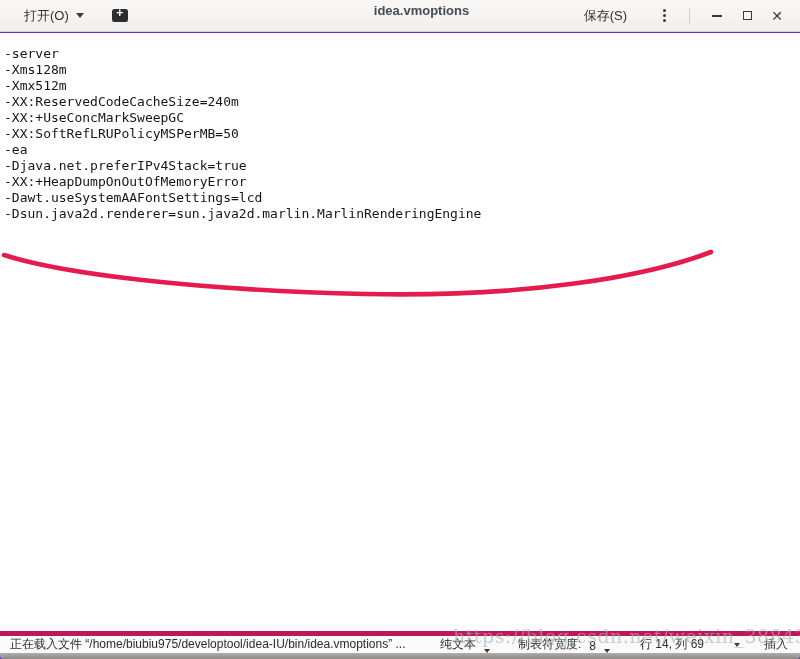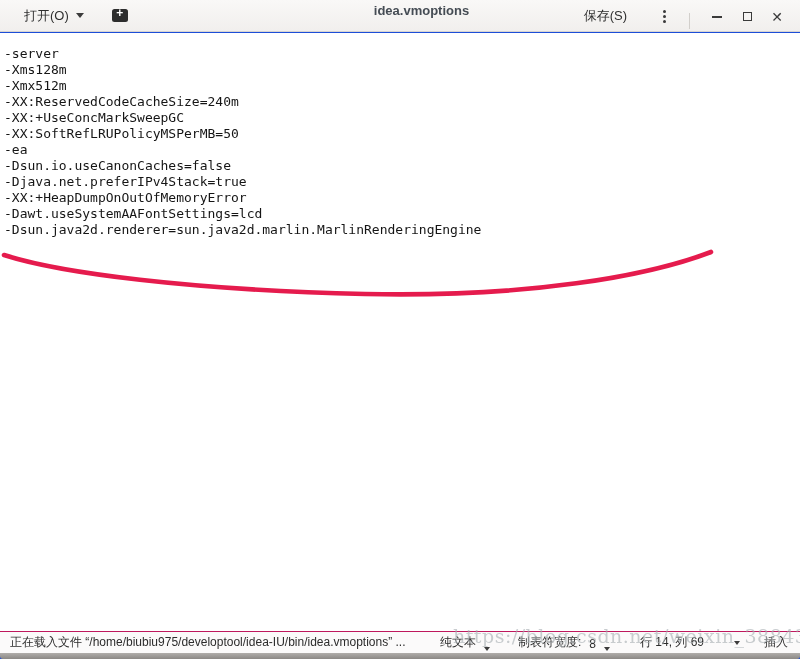--- a/index.html
+++ b/index.html
@@ -1,18 +1,18 @@
 <!DOCTYPE html>
 <html><head>
 <meta charset="utf-8">
 <style>
   html,body{margin:0;padding:0;background:#e8e8e8;}
   *{box-sizing:border-box;}
   .window{
-    position:relative;width:800px;height:659px;background:#1d4ed8;
+    position:relative;width:800px;height:659px;background:#6d28d9;
     font-family:"Liberation Sans",sans-serif;overflow:hidden;
     outline:1px solid #c6c2be;
   }
   
   .headerbar{
     position:absolute;top:0;left:0;width:800px;height:32px;
     background:linear-gradient(#f9f8f7,#f1efed);
     border-bottom:1px solid #d8d5d1;
     display:flex;align-items:center;
   }
@@ -32,21 +32,21 @@
   .newdoc-glyph::before{
     content:"+";position:absolute;left:0;right:0;top:-2px;text-align:center;
     color:#ffffff;font-size:12px;font-weight:bold;line-height:13px;
   }
   .title-block{
     position:absolute;left:0;right:0;top:3px;text-align:center;pointer-events:none;
   }
   .title{font-size:13px;font-weight:bold;color:#454c54;line-height:15px;padding-left:43px;}
   .subtitle{font-size:10px;color:#969da6;line-height:12px;}
   .header-right{
-    margin-left:auto;display:flex;align-items:flex-end;margin-right:10px;gap:0;
+    margin-left:auto;display:flex;align-items:center;margin-right:10px;gap:0;
   }
   .save-btn{
     border:none;background:transparent;font-size:13px;color:#2f2f2f;
     padding:4px 10px;border-radius:3px;font-family:inherit;cursor:pointer;
   }
   .menu-btn{
     border:none;background:transparent;width:26px;height:24px;cursor:pointer;
     display:flex;flex-direction:column;align-items:center;justify-content:center;gap:2px;margin-left:14px;
   }
   .menu-btn i{width:3px;height:3px;border-radius:50%;background:#3a3a3a;display:block;}
@@ -64,21 +64,21 @@
     padding:13px 0 0 4px;
   }
   .code-line{
     font-family:"DejaVu Sans Mono","Liberation Mono",monospace;
     font-size:13px;line-height:16px;height:16px;color:#151515;white-space:pre;
   }
   .annotation-svg{position:absolute;top:0;left:0;width:800px;height:659px;pointer-events:none;z-index:5;}
   
   .statusbar{
     position:absolute;left:0;right:0;bottom:6px;height:22px;
-    background:#fbfafa;border-top:1px solid #be185d;
+    background:#fbfafa;border-top:5px solid #be185d;
     display:flex;align-items:center;font-size:12px;color:#2c2c2c;
   }
   .status-msg{margin-left:10px;white-space:nowrap;}
   .status-right{margin-left:auto;display:flex;align-items:center;margin-right:12px;}
   .status-btn{
     border:none;background:transparent;font-size:12px;color:#2c2c2c;font-family:inherit;
     display:flex;align-items:flex-end;gap:8px;cursor:pointer;padding:2px 4px;
   }
   .status-item{white-space:nowrap;}
   .gap-lg{margin-left:26px;}
@@ -135,21 +135,20 @@
   </div>
 
   <div class="editor">
     <div class="code-line">-server</div>
     <div class="code-line">-Xms128m</div>
     <div class="code-line">-Xmx512m</div>
     <div class="code-line">-XX:ReservedCodeCacheSize=240m</div>
     <div class="code-line">-XX:+UseConcMarkSweepGC</div>
     <div class="code-line">-XX:SoftRefLRUPolicyMSPerMB=50</div>
     <div class="code-line">-ea</div>
-    <div class="code-line">-Dsun.io.useCanonCaches=false</div>
     <div class="code-line">-Djava.net.preferIPv4Stack=true</div>
     <div class="code-line">-XX:+HeapDumpOnOutOfMemoryError</div>
     <div class="code-line">-Dawt.useSystemAAFontSettings=lcd</div>
     <div class="code-line">-Dsun.java2d.renderer=sun.java2d.marlin.MarlinRenderingEngine</div>
   </div>
 
   <svg class="annotation-svg" viewBox="0 0 800 659">
     <path d="M 4 255 C 60 273, 190 290, 365 294 C 530 297.5, 648 276, 711 252" fill="none" stroke="#e51b4d" stroke-width="4.6" stroke-linecap="round"></path>
   </svg>
 

